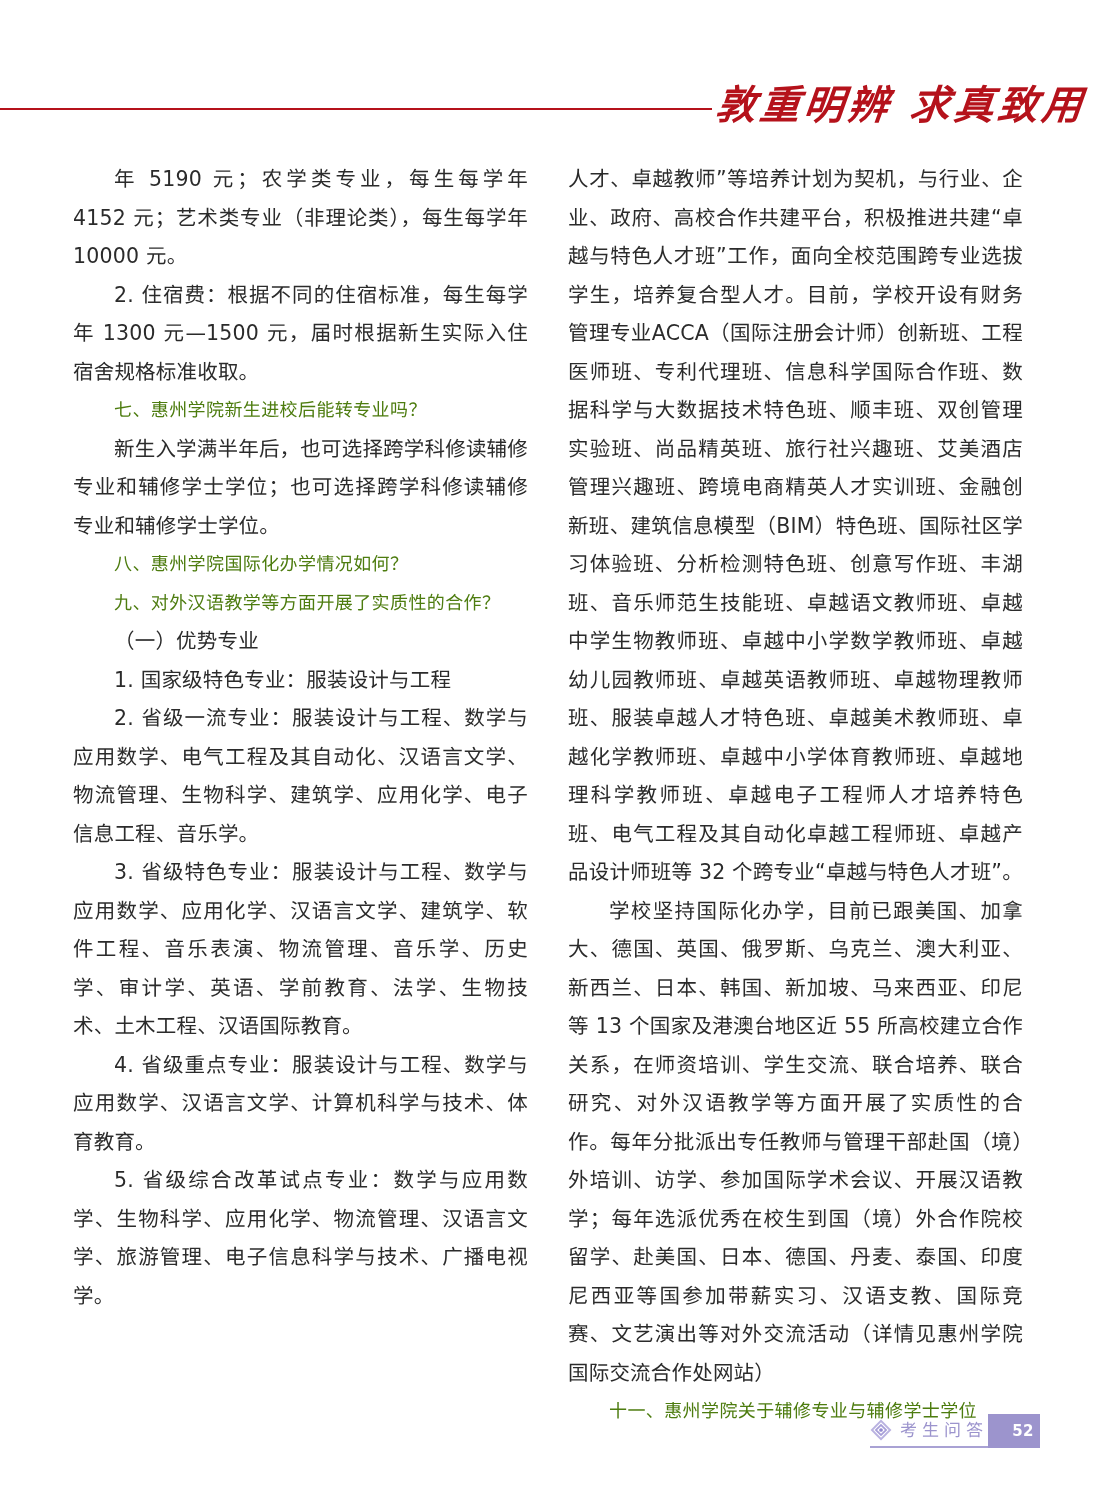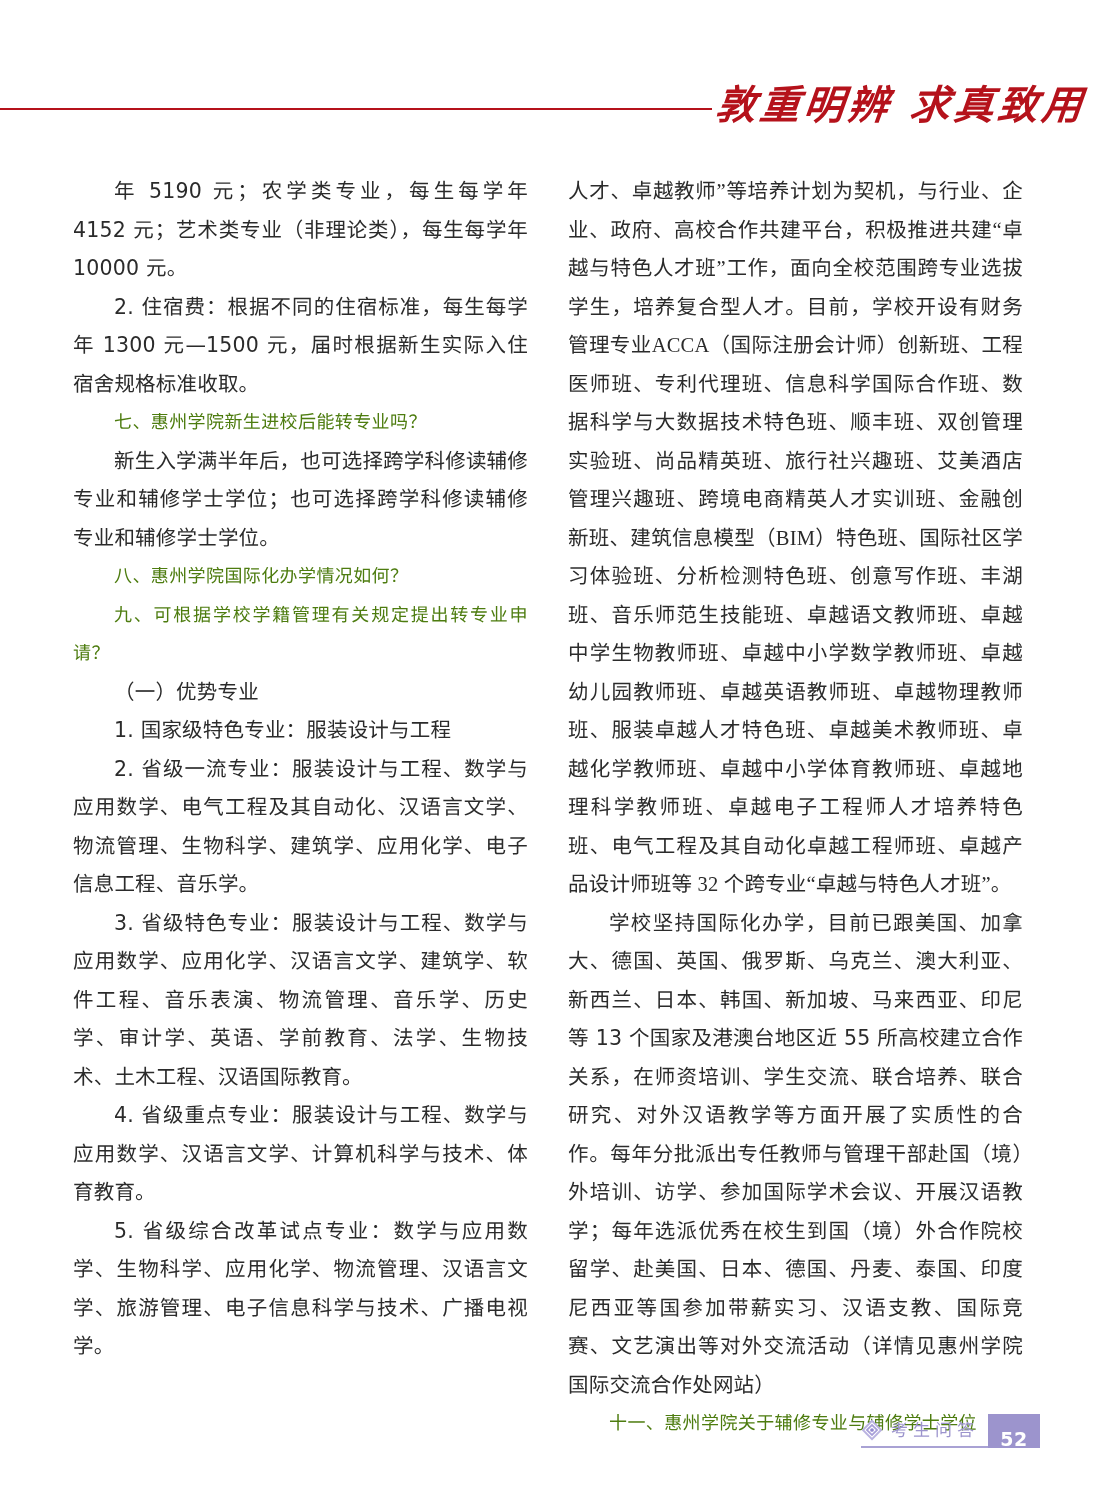--- a/index.html
+++ b/index.html
@@ -47,21 +47,21 @@
     letter-spacing: 4px;
     line-height: 62px;
     white-space: nowrap;
     text-align: center;
     transform: skewX(-6deg);
   }
 
   
   .columns {
     position: absolute;
-    top: 172px;
+    top: 160px;
     left: 0;
     width: 1102px;
     height: 1230px;
   }
   .col {
     position: absolute;
     top: 0;
     width: 455px;
     height: 1230px;
   }
@@ -72,21 +72,21 @@
   p {
     margin: 0;
     color: #2b2b2b;
     font-size: 20.5px;
     line-height: 38.5px;
     text-align: justify;
     text-justify: inter-ideograph;
     letter-spacing: 0.2px;
   }
   p.indent   { text-indent: 41px; }
-  p.flush    { text-indent: 0; font-family: Liberation Serif, serif; }
+  p.flush    { text-indent: 0; }
   p.wide     { letter-spacing: 1.6px; }
 
   
   p.heading {
     color: #4d7c0f;
     font-size: 18px;
     line-height: 38.5px;
     text-indent: 41px;
     font-weight: 500;
     letter-spacing: 0.4px;
@@ -105,64 +105,64 @@
     right: 62px;
     top: 12px;
     display: flex;
     align-items: stretch;
     height: 34px;
   }
   .footer-label-wrap {
     display: flex;
     align-items: center;
     border-bottom: 2px solid #a9a2d4;
-    padding: 0 9px 0 0;
+    padding: 0 0 0 0;
   }
   .diamond-ornament {
     width: 22px;
     height: 22px;
     margin-right: 7px;
     flex: none;
   }
   .footer-label {
     color: #9c94cd;
     font-size: 17px;
     letter-spacing: 5px;
     line-height: 22px;
     white-space: nowrap;
     padding-left: 1px;
   }
   .page-number {
     background: #9c94cd;
     color: #ffffff;
-    font-size: 19px;
+    font-size: 15px;
     font-weight: bold;
     line-height: 34px;
     min-width: 40px;
-    text-align: center;
-    padding: 8px 6px;
+    text-align: right;
+    padding: 0 6px;
     letter-spacing: 0.5px;
   }
 </style>
 </head>
 <body>
 
 <div class="page-header">
   <div class="header-rule"></div>
   <div class="header-motto">敦重明辨 求真致用</div>
 </div>
 
 <div class="columns">
   <div class="col col-left" id="col-left">
       <p class="indent">年 5190 元；农学类专业，每生每学年 4152 元；艺术类专业（非理论类），每生每学年 10000 元。</p>
       <p class="indent">2. 住宿费：根据不同的住宿标准，每生每学年 1300 元—1500 元，届时根据新生实际入住宿舍规格标准收取。</p>
       <p class="heading">七、惠州学院新生进校后能转专业吗？</p>
       <p class="indent">新生入学满半年后，也可选择跨学科修读辅修专业和辅修学士学位；也可选择跨学科修读辅修专业和辅修学士学位。</p>
       <p class="heading">八、惠州学院国际化办学情况如何？</p>
-      <p class="heading">九、可根据学校学籍管理有关规定提出转专业申请？</p>
+      <p class="heading">九、对外汉语教学等方面开展了实质性的合作？</p>
       <p class="indent">（一）优势专业</p>
       <p class="indent">1. 国家级特色专业：服装设计与工程</p>
       <p class="indent">2. 省级一流专业：服装设计与工程、数学与应用数学、电气工程及其自动化、汉语言文学、物流管理、生物科学、建筑学、应用化学、电子信息工程、音乐学。</p>
       <p class="indent">3. 省级特色专业：服装设计与工程、数学与应用数学、应用化学、汉语言文学、建筑学、软件工程、音乐表演、物流管理、音乐学、历史学、审计学、英语、学前教育、法学、生物技术、土木工程、汉语国际教育。</p>
       <p class="indent">4. 省级重点专业：服装设计与工程、数学与应用数学、汉语言文学、计算机科学与技术、体育教育。</p>
       <p class="indent">5. 省级综合改革试点专业：数学与应用数学、生物科学、应用化学、物流管理、汉语言文学、旅游管理、电子信息科学与技术、广播电视学。</p>
     </div>
   <div class="col col-right" id="col-right">
       <p class="flush">人才、卓越教师”等培养计划为契机，与行业、企业、政府、高校合作共建平台，积极推进共建“卓越与特色人才班”工作，面向全校范围跨专业选拔学生，培养复合型人才。目前，学校开设有财务管理专业ACCA（国际注册会计师）创新班、工程医师班、专利代理班、信息科学国际合作班、数据科学与大数据技术特色班、顺丰班、双创管理实验班、尚品精英班、旅行社兴趣班、艾美酒店管理兴趣班、跨境电商精英人才实训班、金融创新班、建筑信息模型（BIM）特色班、国际社区学习体验班、分析检测特色班、创意写作班、丰湖班、音乐师范生技能班、卓越语文教师班、卓越中学生物教师班、卓越中小学数学教师班、卓越幼儿园教师班、卓越英语教师班、卓越物理教师班、服装卓越人才特色班、卓越美术教师班、卓越化学教师班、卓越中小学体育教师班、卓越地理科学教师班、卓越电子工程师人才培养特色班、电气工程及其自动化卓越工程师班、卓越产品设计师班等 32 个跨专业“卓越与特色人才班”。</p>
       <p class="indent">学校坚持国际化办学，目前已跟美国、加拿大、德国、英国、俄罗斯、乌克兰、澳大利亚、新西兰、日本、韩国、新加坡、马来西亚、印尼等 13 个国家及港澳台地区近 55 所高校建立合作关系，在师资培训、学生交流、联合培养、联合研究、对外汉语教学等方面开展了实质性的合作。每年分批派出专任教师与管理干部赴国（境）外培训、访学、参加国际学术会议、开展汉语教学；每年选派优秀在校生到国（境）外合作院校留学、赴美国、日本、德国、丹麦、泰国、印度尼西亚等国参加带薪实习、汉语支教、国际竞赛、文艺演出等对外交流活动（详情见惠州学院国际交流合作处网站）</p>

